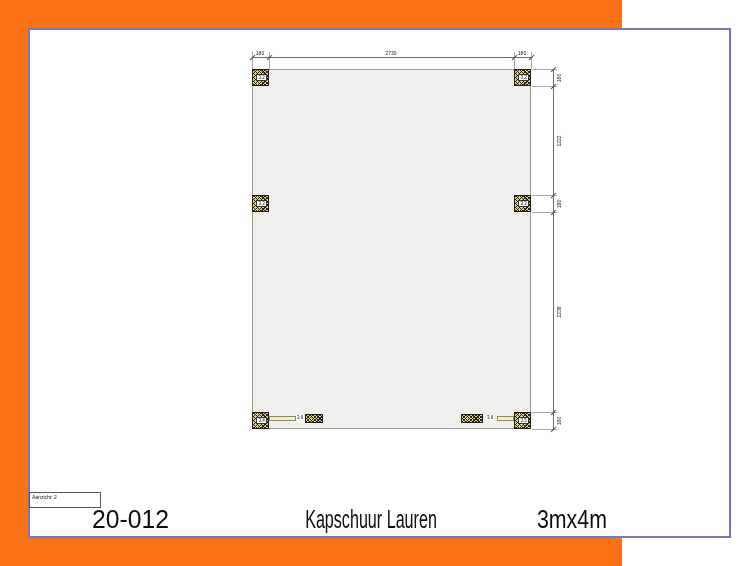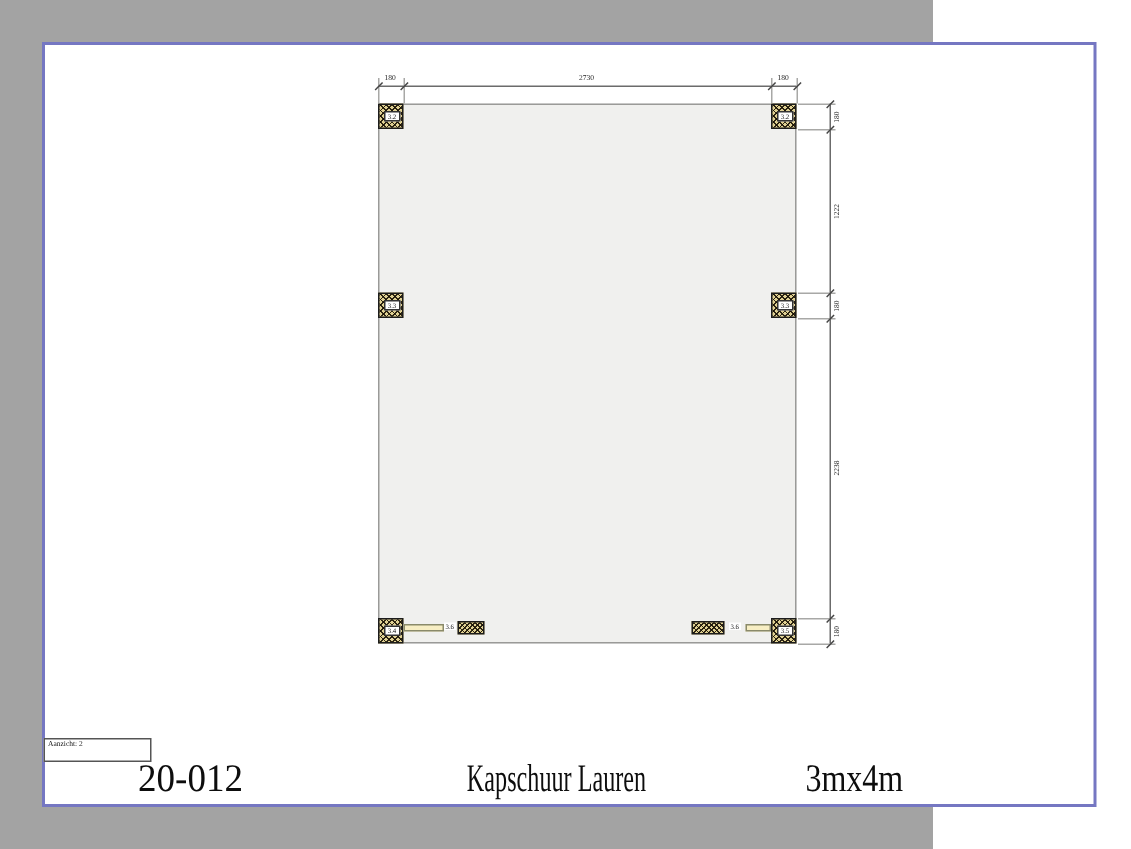--- a/index.html
+++ b/index.html
@@ -1,18 +1,18 @@
 <!DOCTYPE html>
 <html><head>
 <meta charset="utf-8">
 <style>
   * { margin:0; padding:0; box-sizing:border-box; }
   html,body { width:754px; height:566px; background:#ffffff; overflow:hidden;
               font-family:"Liberation Sans", sans-serif; }
-  #sheet { position:relative; width:622px; height:566px; background:#a3a3a3;font-family:Liberation Serif, serif; }
+  #sheet { position:relative; width:622px; height:566px; background:#f97316; }
 
   
   .frame { position:absolute; left:28px; top:28px; width:703px; height:510px;
            border:2px solid #7577c2; background:#ffffff; }
 
   
   .floor { position:absolute; left:252px; top:69px; width:279px; height:360px;
            background:#f0f0ee; border:0.5px solid #9a9a98; }
 
   

